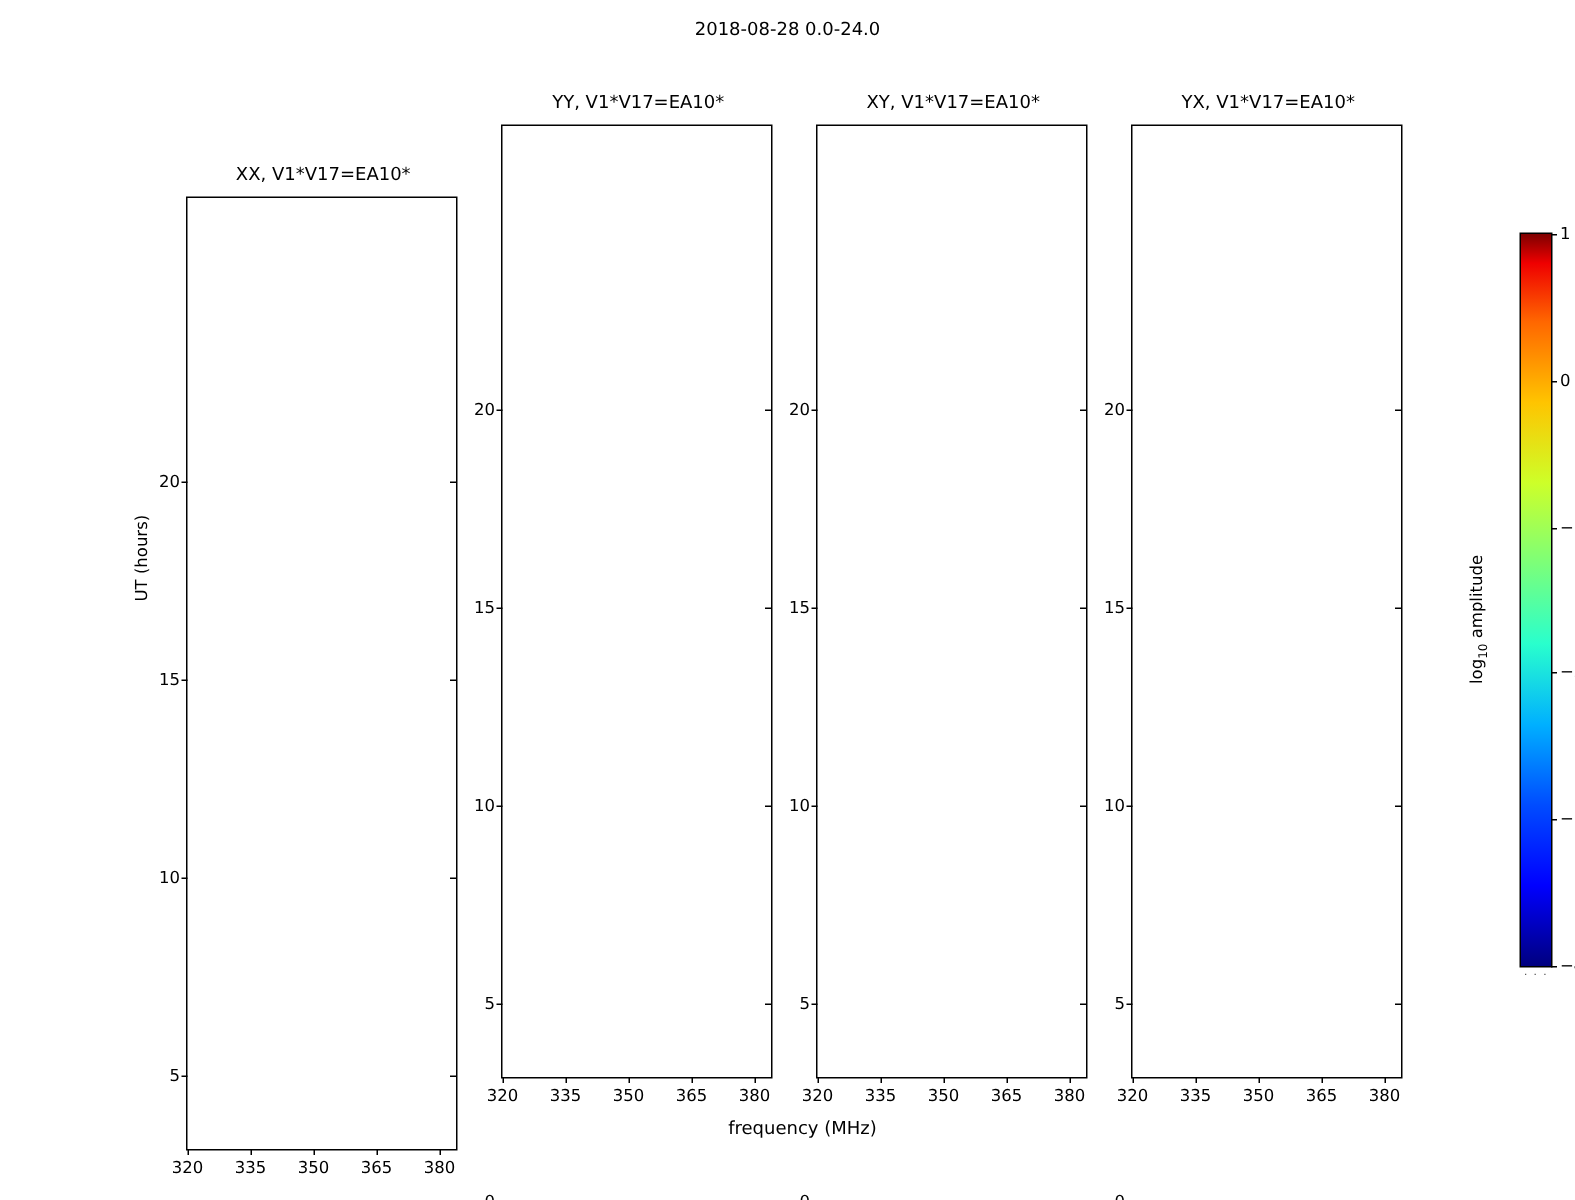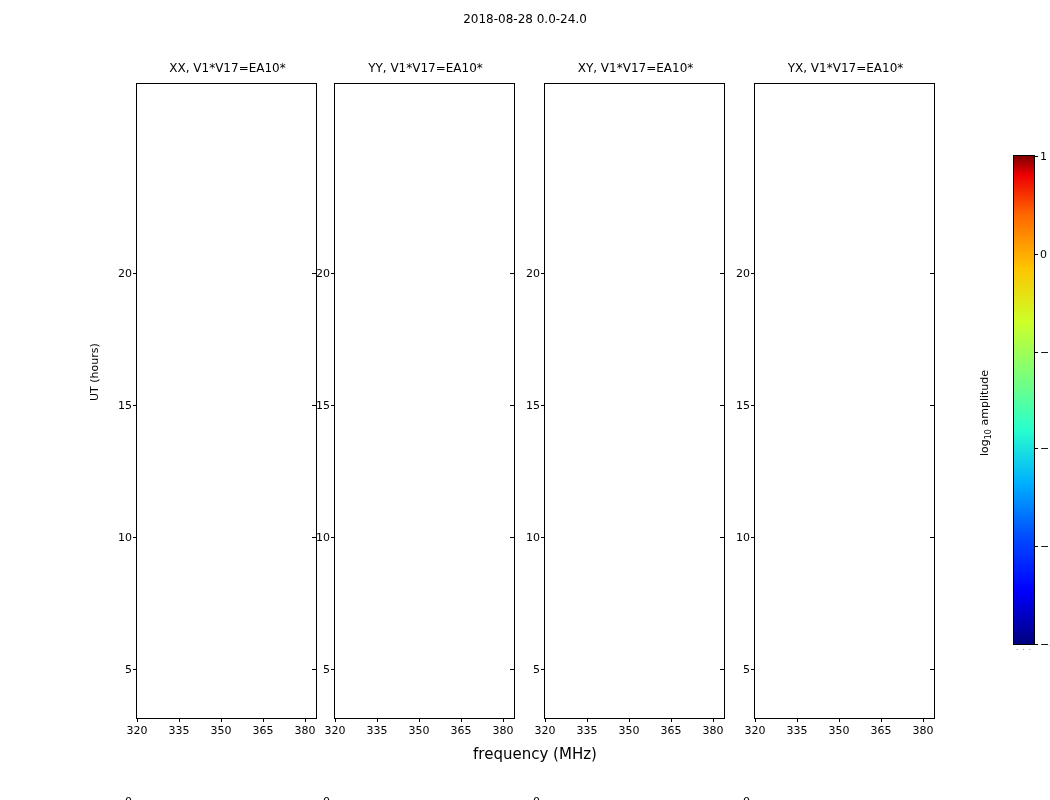--- a/index.html
+++ b/index.html
@@ -94,21 +94,21 @@
     transform: rotate(-90deg);
     transform-origin: left top;
     white-space: nowrap;
   }
   .xlabel {
     position: absolute;
     top: 745px;
     left: 330px;
     width: 410px;
     text-align: center;
-    font-size: 15px;
+    font-size: 12px;
   }
   
   .cbar {
     position: absolute;
     left: 1013px;
     top: 155px;
     width: 22px;
     height: 490px;
     border: 1px solid #000;
     box-sizing: border-box;
@@ -158,21 +158,21 @@
     overflow: hidden;
   }
 </style>
 </head>
 <body>
 
 <div class="figure">
 
   <div class="suptitle">2018-08-28 0.0-24.0</div>
 
-  <div class="panel" style="left:136px;">
+  <div class="panel" style="left:124px;margin-top:48px;">
     <div class="panel-title">XX, V1*V17=EA10*</div>
 
     <div class="ytick" style="top:717px;">0</div>
     <div class="ytickmark" style="top:585px;"></div>
       <div class="ytick" style="top:585px;">5</div>
     <div class="ytickmark" style="top:453px;"></div>
       <div class="ytick" style="top:453px;">10</div>
     <div class="ytickmark" style="top:321px;"></div>
       <div class="ytick" style="top:321px;">15</div>
     <div class="ytickmark" style="top:189px;"></div>

